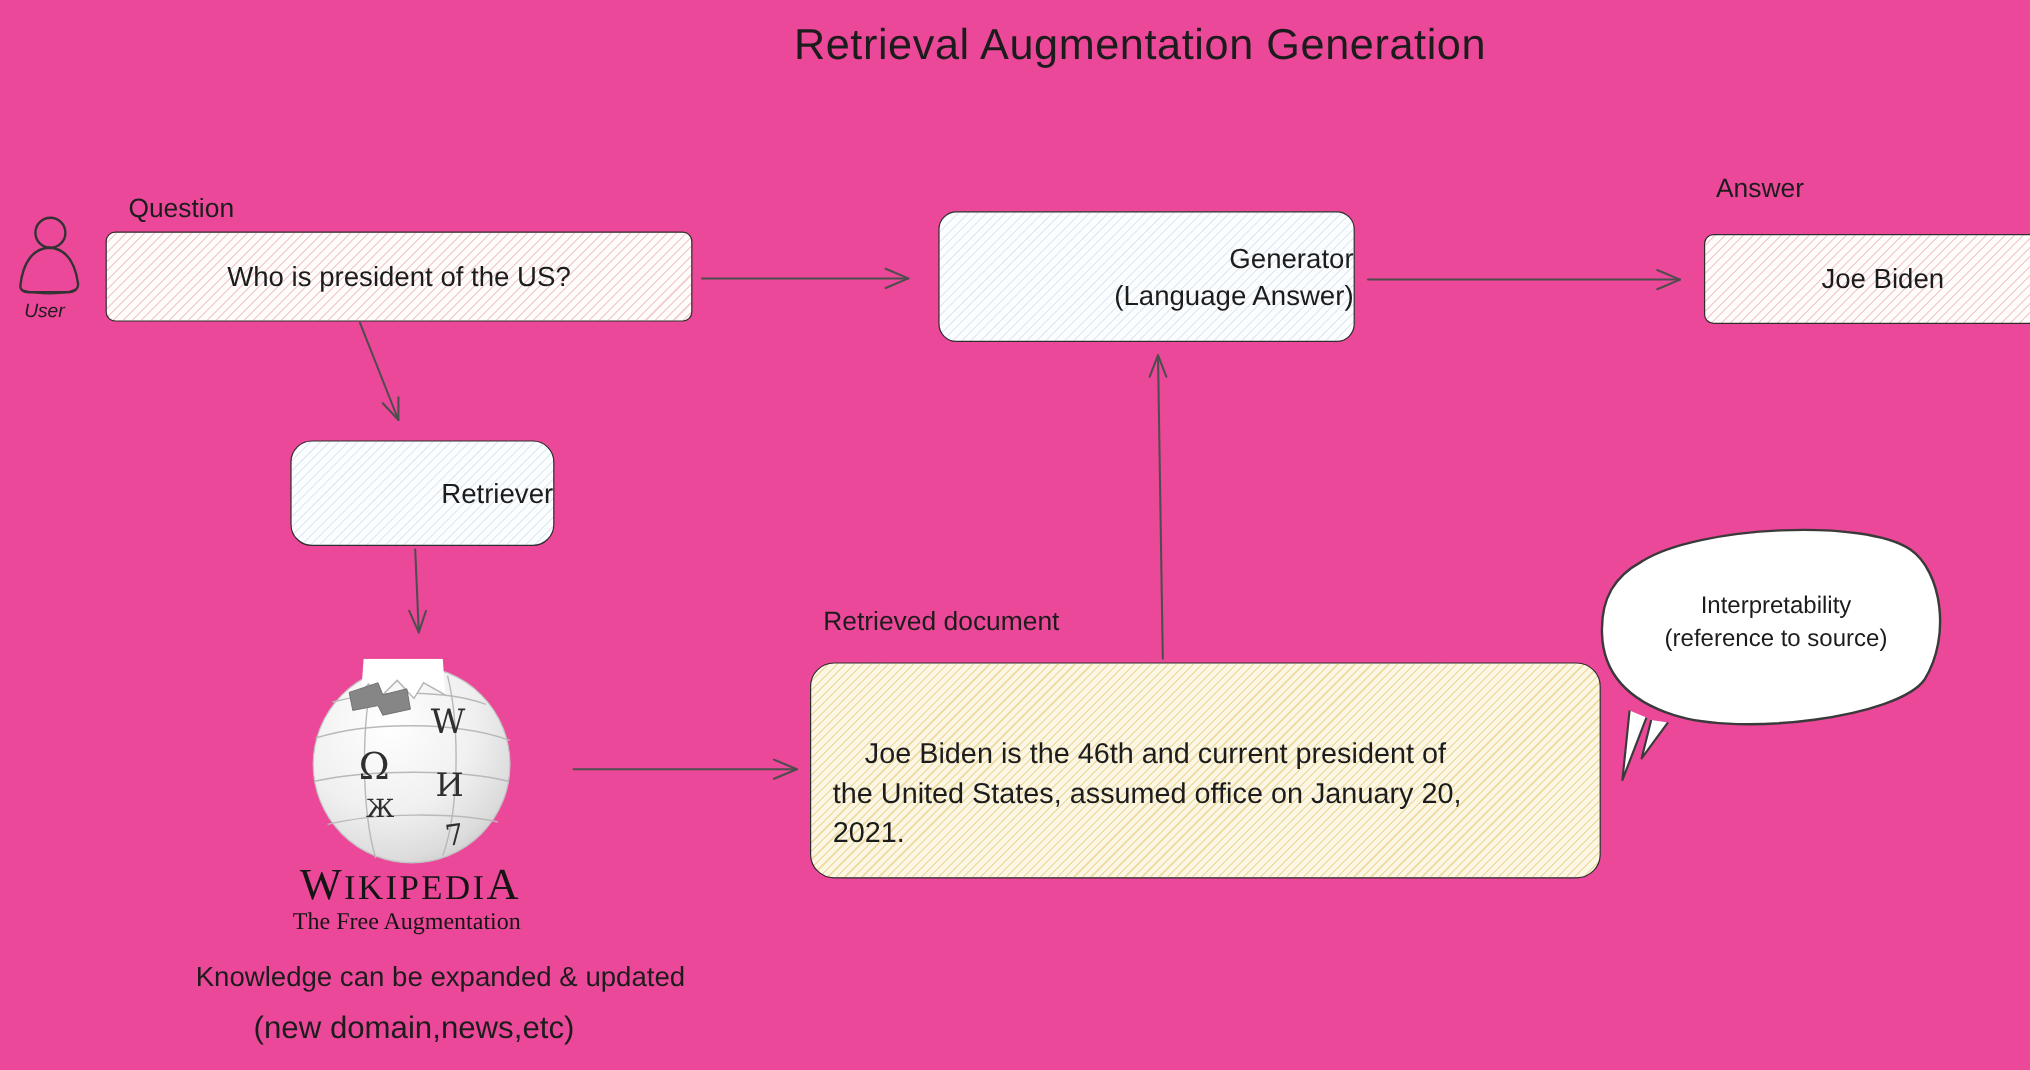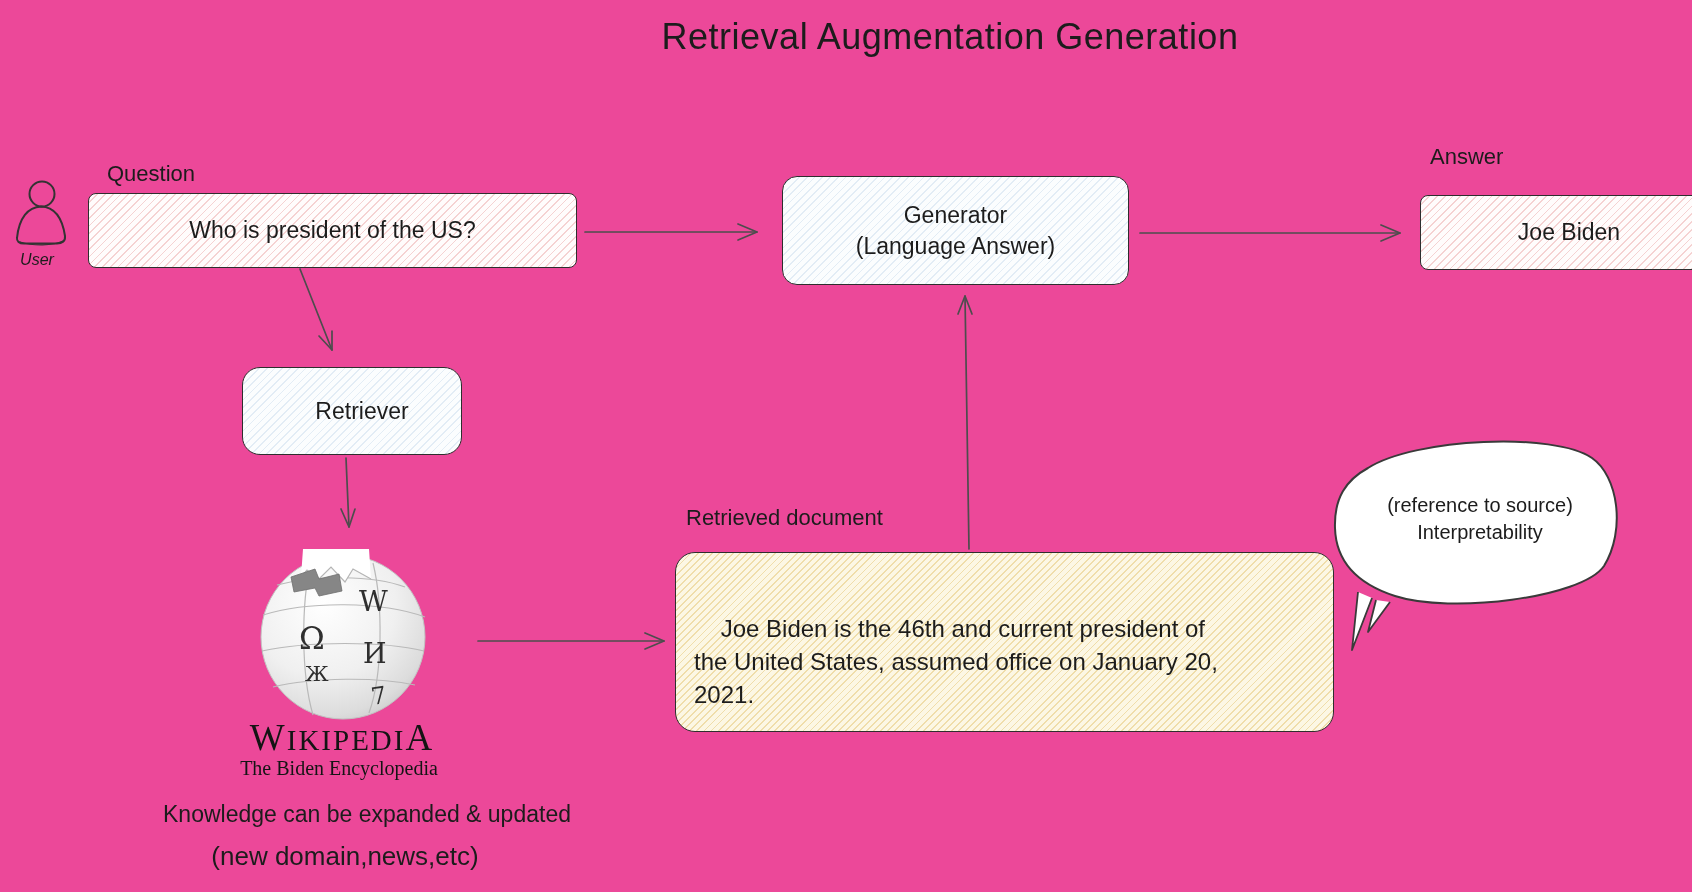--- a/index.html
+++ b/index.html
@@ -18,20 +18,21 @@
     position:absolute;display:flex;flex-direction:column;align-items:center;justify-content:center;
     border:1.6px solid var(--stroke,#2e2e2e);font-size:23px;text-align:center;line-height:31px;
   }
   .hatch-pink{
     background:repeating-linear-gradient(135deg,var(--question-stripe) 0 1.2px,rgba(0,0,0,0) 1.2px 5.5px),var(--question-bg);
     border-radius:8px;
   }
   .hatch-blue{
     background:repeating-linear-gradient(135deg,var(--model-stripe) 0 1.2px,rgba(0,0,0,0) 1.2px 5.5px),var(--model-bg);
     border-radius:15px;
+    align-items:flex-end;
   }
   .hatch-yellow{
     background:repeating-linear-gradient(135deg,var(--doc-stripe) 0 1.3px,rgba(0,0,0,0) 1.3px 5px),var(--doc-bg);
     border-radius:20px;
   }
   .doc-text{
     position:absolute;left:694px;top:612px;width:612px;
     font-size:24px;line-height:33px;white-space:pre-wrap;text-align:left;
   }
   .wikiword{
@@ -116,39 +117,39 @@
     <g fill="#2f2f2f" font-family="'DejaVu Serif','Liberation Serif',serif">
       <text x="106" y="62" font-size="28">W</text>
       <text x="46" y="100" font-size="31">Ω</text>
       <text x="110" y="114" font-size="27">И</text>
       <text x="52" y="132" font-size="21">Ж</text>
       <text x="118" y="155" font-size="24" transform="rotate(-8 126 146)">7</text>
     </g>
   </svg>
 
   <div class="wikiword"><span class="big">W</span><span class="mid">IKIPEDI</span><span class="big">A</span></div>
-  <div class="tagline">The Biden Encyclopedia</div>
+  <div class="tagline">The Free Augmentation</div>
 
   <div class="note1">Knowledge can be expanded &amp; updated</div>
   <div class="note2">(new domain,news,etc)</div>
 
   <div class="abs lbl" style="left:686px;top:505px;">Retrieved document</div>
   <div class="node hatch-yellow" style="left:675px;top:552px;width:657px;height:178px;"></div>
   <div class="doc-text">    Joe Biden is the 46th and current president of
 the United States, assumed office on January 20,
 2021.</div>
 
   <svg class="abs" style="left:1320px;top:430px;" width="320" height="240" viewBox="0 0 320 240">
     <path d="M 48 38 C 95 8 235 2 272 28 C 298 46 306 100 284 136 C 262 168 130 184 75 166 C 38 154 16 132 15 98 C 14 68 26 50 48 38 Z" fill="#ffffff" stroke="#3a3a3a" stroke-width="2"></path>
     <path d="M 38 162 L 32 220 L 52 168" fill="#ffffff" stroke="#3a3a3a" stroke-width="1.8" stroke-linejoin="round"></path>
     <path d="M 56 170 L 48 202 L 70 172" fill="#ffffff" stroke="#3a3a3a" stroke-width="1.8" stroke-linejoin="round"></path>
   </svg>
   <div class="bubble-text">
+    <div>Interpretability</div>
     <div>(reference to source)</div>
-    <div>Interpretability</div>
   </div>
 
   <svg class="overlay" width="1692" height="892" viewBox="0 0 1692 892">
     <g stroke="#4d4d4d" stroke-width="1.7" fill="none" stroke-linecap="round" stroke-linejoin="round">
       <g>
         <line x1="585" y1="232" x2="757" y2="232"></line>
         <polyline points="738,224 757,232 738,240"></polyline>
       </g>
       <g>
         <line x1="1140" y1="233" x2="1400" y2="233"></line>

